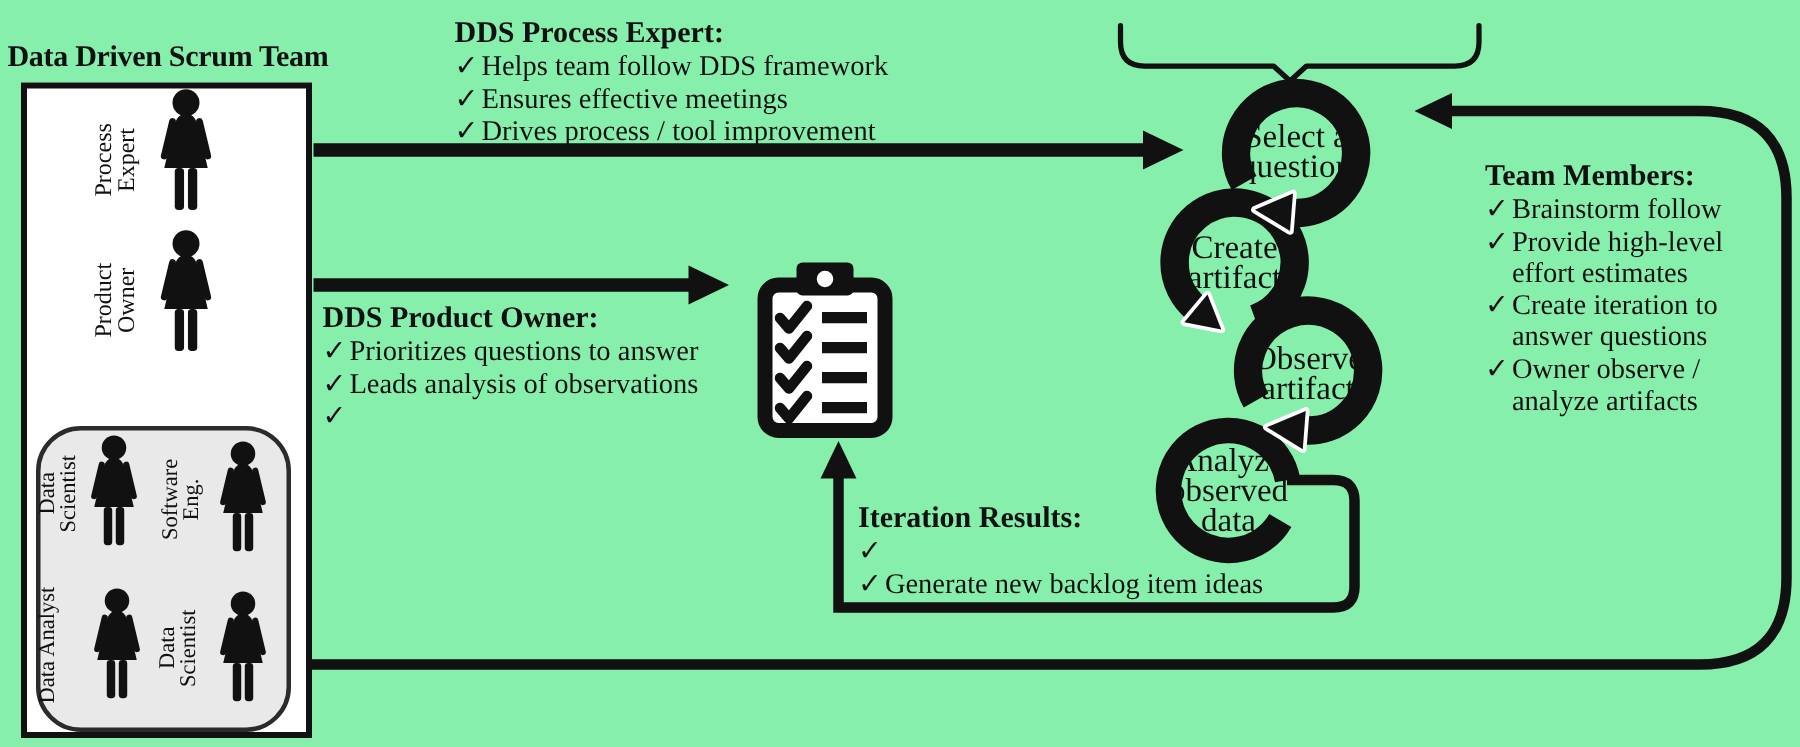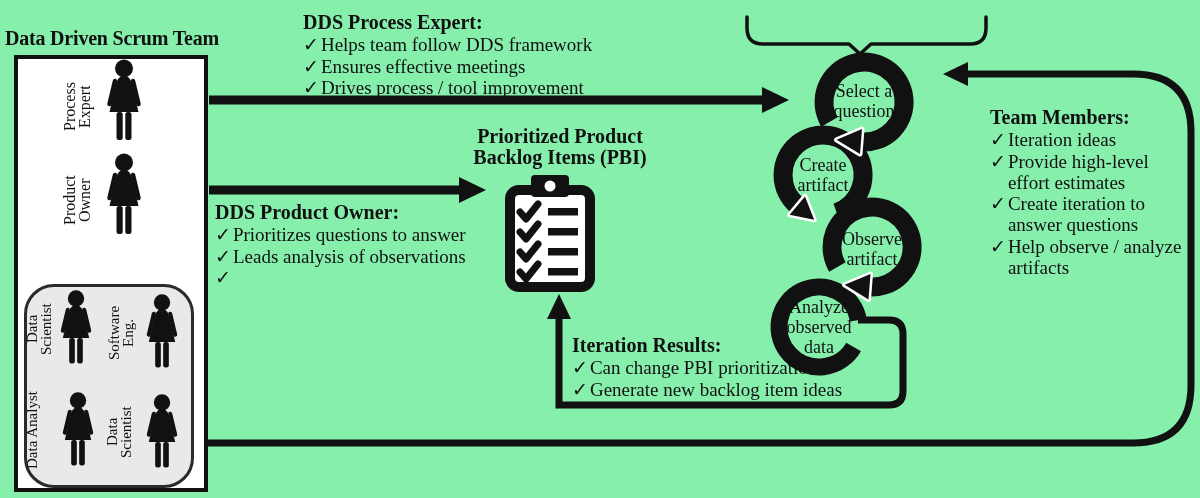--- a/index.html
+++ b/index.html
@@ -17,21 +17,21 @@
   .vlabel{position:absolute;z-index:2;writing-mode:vertical-rl;transform:rotate(180deg);
     text-align:center;font-size:16px;line-height:15px;white-space:normal;}
   .vlabel.small{font-size:15px;line-height:14px;}
   .person{position:absolute;z-index:2;fill:#111;}
   .note{font-size:19px;line-height:1.12;white-space:nowrap;}
   .note-h{font-weight:bold;font-size:20px;margin-bottom:1px;white-space:nowrap;}
   .note.wrapping{white-space:normal;}
   .check-item{display:flex;align-items:flex-start;}
   .check{margin-right:2px;flex:0 0 auto;}
   .pbi-label{font-weight:bold;font-size:20px;line-height:21px;text-align:center;}
-  .step{ text-align:center;font-size:18px;line-height:20px;z-index:3;}
+  .step{ text-align:center;font-size:22px;line-height:20px;z-index:3;}
   .bracket-label{font-size:19px;font-weight:600;text-align:center;white-space:nowrap;}
 </style>
 </head>
 <body>
 
 <div id="stage">
 
   <div class="txt title" style="left:5px;top:27px;">Data Driven Scrum Team</div>
   <div class="team-box"></div>
   <div class="member-box" id="memberBox" style="background: rgb(233, 233, 233);"></div>
@@ -171,55 +171,50 @@
           <span class="check">✓</span>
         </div>
       </div>
   </div>
 
   <div class="txt note" style="left:572px;top:334px;">
     <div class="note-h">Iteration Results:</div>
     <div>
         <div class="check-item">
           <span class="check">✓</span>
-          <span>Can change PBI prioritization</span>
         </div>
         <div class="check-item">
           <span class="check">✓</span>
           <span>Generate new backlog item ideas</span>
         </div>
       </div>
   </div>
 
   <div class="txt note wrapping" style="left:990px;top:106px;width:196px;">
     <div class="note-h">Team Members:</div>
     <div>
         <div class="check-item">
           <span class="check">✓</span>
-          <span>Iteration ideas</span>
+          <span>Brainstorm follow</span>
         </div>
         <div class="check-item">
           <span class="check">✓</span>
           <span>Provide high-level effort estimates</span>
         </div>
         <div class="check-item">
           <span class="check">✓</span>
           <span>Create iteration to answer questions</span>
         </div>
         <div class="check-item">
           <span class="check">✓</span>
-          <span>Help observe / analyze artifacts</span>
-        </div>
-      </div>
-  </div>
-
-  <div class="txt pbi-label" style="left:455px;top:126px;width:210px;">
-    <div>Prioritized Product</div>
-    <div>Backlog Items (PBI)</div>
-  </div>
+          <span>Owner observe / analyze artifacts</span>
+        </div>
+      </div>
+  </div>
+
 
 
   <div class="txt step" style="left:820px;top:81px;width:88px;">Select a question</div>
   <div class="txt step" style="left:781px;top:155px;width:84px;">Create artifact</div>
   <div class="txt step" style="left:830px;top:229px;width:84px;">Observe artifact</div>
   <div class="txt step" style="left:777px;top:297px;width:84px;">Analyze observed data</div>
 
 </div>
 
 </body></html>

